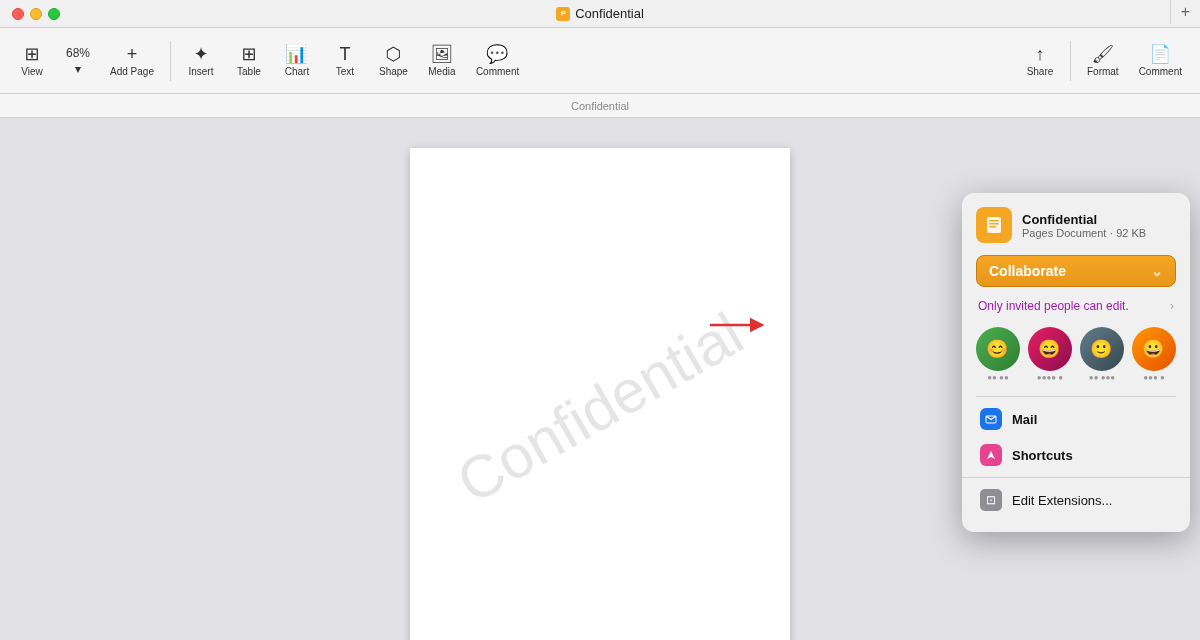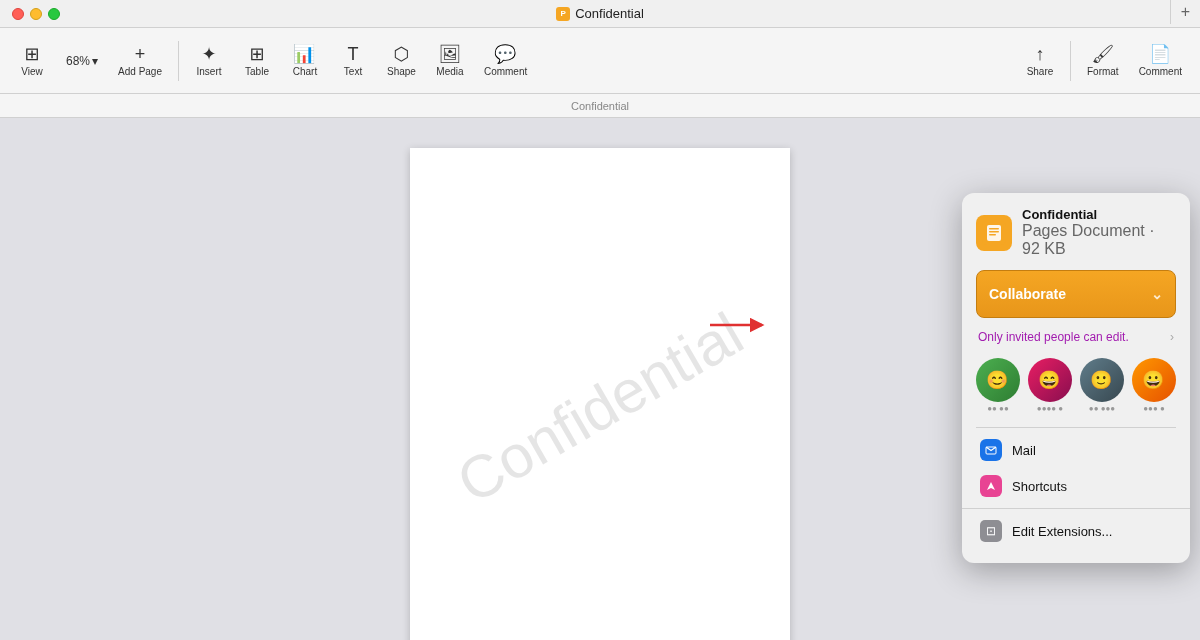--- a/index.html
+++ b/index.html
@@ -98,20 +98,21 @@
       background: #d0d0d0;
       margin: 0 4px;
     }
     .toolbar-spacer { flex: 1; }
     .zoom-control {
       display: flex;
       align-items: center;
       gap: 2px;
       padding: 4px 8px;
       cursor: pointer;
+      flex-direction: column;
     }
     .zoom-text {
       font-size: 12px;
       color: #333;
     }
 
     
     .doc-title-bar {
       width: 100%;
       height: 24px;
@@ -207,30 +208,30 @@
       font-weight: bold;
       flex-shrink: 0;
     }
     .popover-doc-info {}
     .popover-doc-name {
       font-size: 13px;
       font-weight: 600;
       color: #111;
     }
     .popover-doc-meta {
-      font-size: 16px;
+      font-size: 11px;
       color: #666;
     }
 
     .collaborate-btn {
       width: 100%;
       background: linear-gradient(to bottom, #f5a623, #e8961a);
       border: 1.5px solid #c47d10;
       border-radius: 8px;
-      padding: 15px 12px;
+      padding: 7px 12px;
       font-size: 14px;
       font-weight: 600;
       color: #fff;
       cursor: pointer;
       display: flex;
       align-items: center;
       justify-content: space-between;
       margin-bottom: 6px;
     }
     .collaborate-btn-chevron {
@@ -301,20 +302,21 @@
       margin: 4px 0;
     }
 
     .popover-menu-item {
       display: flex;
       align-items: center;
       gap: 10px;
       padding: 7px 4px;
       border-radius: 6px;
       cursor: pointer;
+      font-weight: bold;
     }
     .menu-item-icon {
       width: 22px;
       height: 22px;
       border-radius: 6px;
       display: flex;
       align-items: center;
       justify-content: center;
       font-size: 14px;
       flex-shrink: 0;

